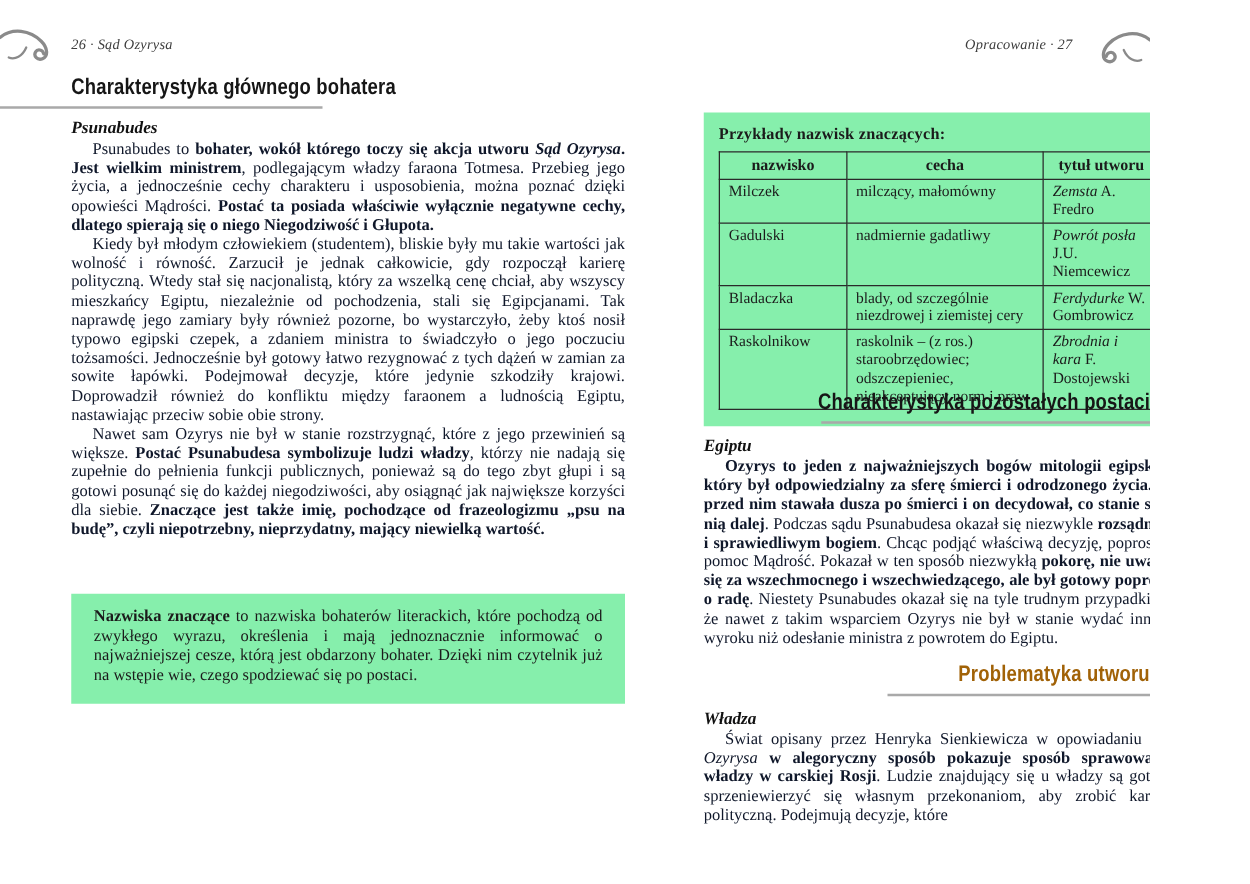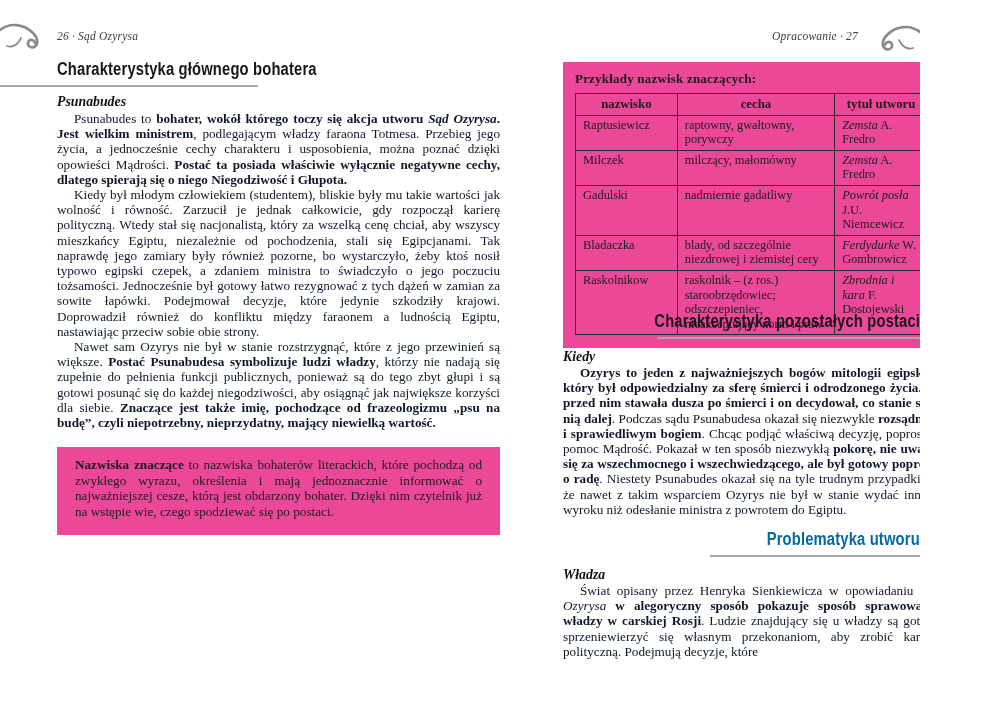--- a/index.html
+++ b/index.html
@@ -21,35 +21,35 @@
     position:absolute; font-family:"Liberation Sans","DejaVu Sans",sans-serif;
     font-weight:600; font-size:18px; color:#161616; white-space:nowrap; letter-spacing:0.2px;
   }
   .chead > span { display:inline-block; transform:scaleX(0.82); }
   .chead-left { left:57px; top:59px; }
   .chead-left > span { transform-origin:left center; }
   .chead-right { right:0; top:311px; text-align:right; }
   .chead-right3 { right:0; top:529px; text-align:right; }
   .chead-right > span, .chead-right3 > span { transform-origin:right center; }
   .chead-right3 { position:absolute; font-family:"Liberation Sans","DejaVu Sans",sans-serif;
-    font-weight:600; font-size:18px; color:#0369a1; white-space:nowrap; }
+    font-weight:600; font-size:18px; color:#a16207; white-space:nowrap; }
   .rule { position:absolute; height:2px; background:#a9a9a9; }
   .rule-left { left:0; top:85px; width:258px; }
   .rule-right2 { right:0; top:337px; width:263px; }
   .rule-right3 { right:0; top:555px; width:210px; }
   .subhead {
     position:absolute; font-weight:bold; font-style:italic; font-size:13.8px; color:#111;
   }
   .bodycol { position:absolute; text-align:justify; font-size:13.2px; line-height:15.2px; color:#0f172a; }
   .bodycol p { text-indent:17px; }
   .col-left { left:57px; width:443px; }
   .col-right { left:563px; width:377px; }
   .b { font-weight:bold; }
   .i { font-style:italic; }
-  .graybox { position:absolute; background:#ec4899; }
+  .graybox { position:absolute; background:#86efac;margin-top:28px; }
   .infobox { left:57px; top:447px; width:443px; padding:10px 18px 16px; }
   .infobox-title { text-align:center; font-weight:bold; font-size:13.2px; margin-bottom:13px; letter-spacing:0.2px; }
   .infobox-body { text-align:justify; font-size:13.2px; line-height:15.6px; }
   .tablebox { left:563px; top:62px; width:377px; padding:9px 12px 13px; }
   .tablebox-title { font-weight:bold; font-size:13px; margin-bottom:6px; letter-spacing:0.2px; }
   table.names { border-collapse:collapse; width:100%; font-size:12.4px; line-height:14.6px;border-radius:19px; }
   table.names th, table.names td { border:1.5px solid #2a2a2a; padding:2px 7px 3px; vertical-align:top; text-align:left; }
   table.names th { text-align:center; font-size:12.8px; padding:3px 4px; }
   .cw0 { width:102px; } .cw1 { width:158px; } .cw2 { width:93px; }
   svg.swirl path { fill:none; stroke:#8a8a8a; stroke-linecap:round; }
@@ -97,25 +97,20 @@
     <table class="names">
       <thead>
         <tr>
           <th class="cw0">nazwisko</th>
           <th class="cw1">cecha</th>
           <th class="cw2">tytuł utworu</th>
         </tr>
       </thead>
       <tbody>
         <tr>
-          <td>Raptusiewicz</td>
-          <td>raptowny, gwałtowny, porywczy</td>
-          <td><span class="i">Zemsta</span><span> A. Fredro</span></td>
-        </tr>
-        <tr>
           <td>Milczek</td>
           <td>milczący, małomówny</td>
           <td><span class="i">Zemsta</span><span> A. Fredro</span></td>
         </tr>
         <tr>
           <td>Gadulski</td>
           <td>nadmiernie gadatliwy</td>
           <td><span class="i">Powrót posła</span><span> J.U. Niemcewicz</span></td>
         </tr>
         <tr>
@@ -130,21 +125,21 @@
         </tr>
       </tbody>
     </table>
   </div>
 
   <div class="chead chead-right">
     <span>Charakterystyka pozostałych postaci</span>
   </div>
   <div class="rule rule-right2"></div>
 
-  <div class="subhead" style="left:563px; top:349px;">Kiedy</div>
+  <div class="subhead" style="left:563px; top:349px;">Egiptu</div>
   <div class="bodycol col-right" style="top:365px;">
     <p><span class="b">Ozyrys to jeden z najważniejszych bogów mitologii egipskiej, który był odpowiedzialny za sferę śmierci i odrodzonego życia. To przed nim stawała dusza po śmierci i on decydował, co stanie się z nią dalej</span><span>. Podczas sądu Psunabudesa okazał się niezwykle </span><span class="b">rozsądnym i sprawiedliwym bogiem</span><span>. Chcąc podjąć właściwą decyzję, poprosił o pomoc Mądrość. Pokazał w ten sposób niezwykłą </span><span class="b">pokorę, nie uważał się za wszechmocnego i wszechwiedzącego, ale był gotowy poprosić o radę</span><span>. Niestety Psunabudes okazał się na tyle trudnym przypadkiem, że nawet z takim wsparciem Ozyrys nie był w stanie wydać innego wyroku niż odesłanie ministra z powrotem do Egiptu.</span></p>
   </div>
 
   <div class="chead-right3 chead" style="left:auto;">
     <span>Problematyka utworu</span>
   </div>
   <div class="rule rule-right3"></div>
 
   <div class="subhead" style="left:563px; top:567px;">Władza</div>

